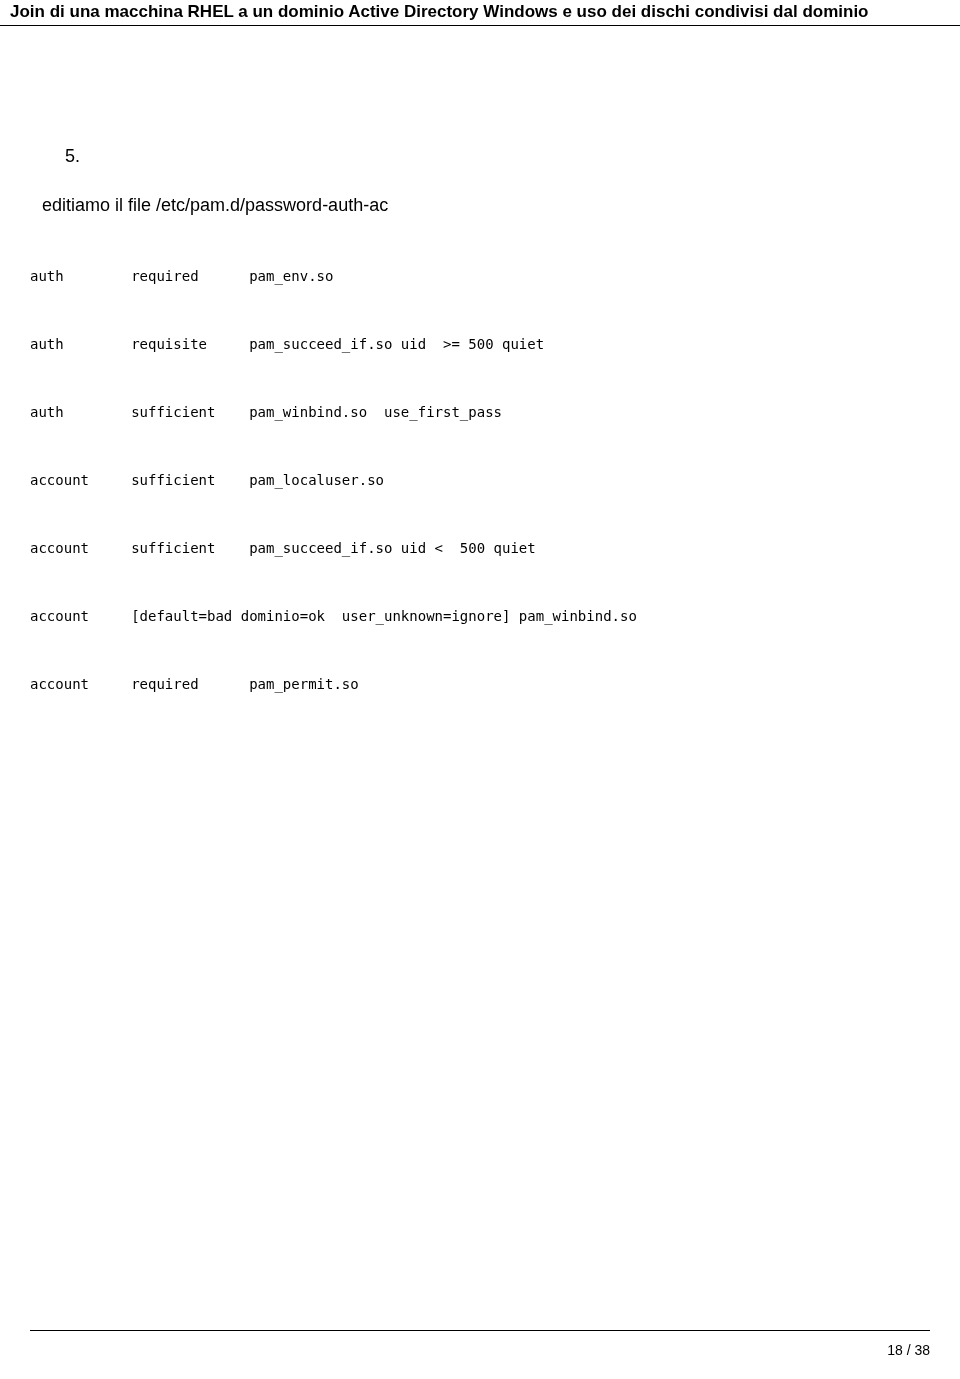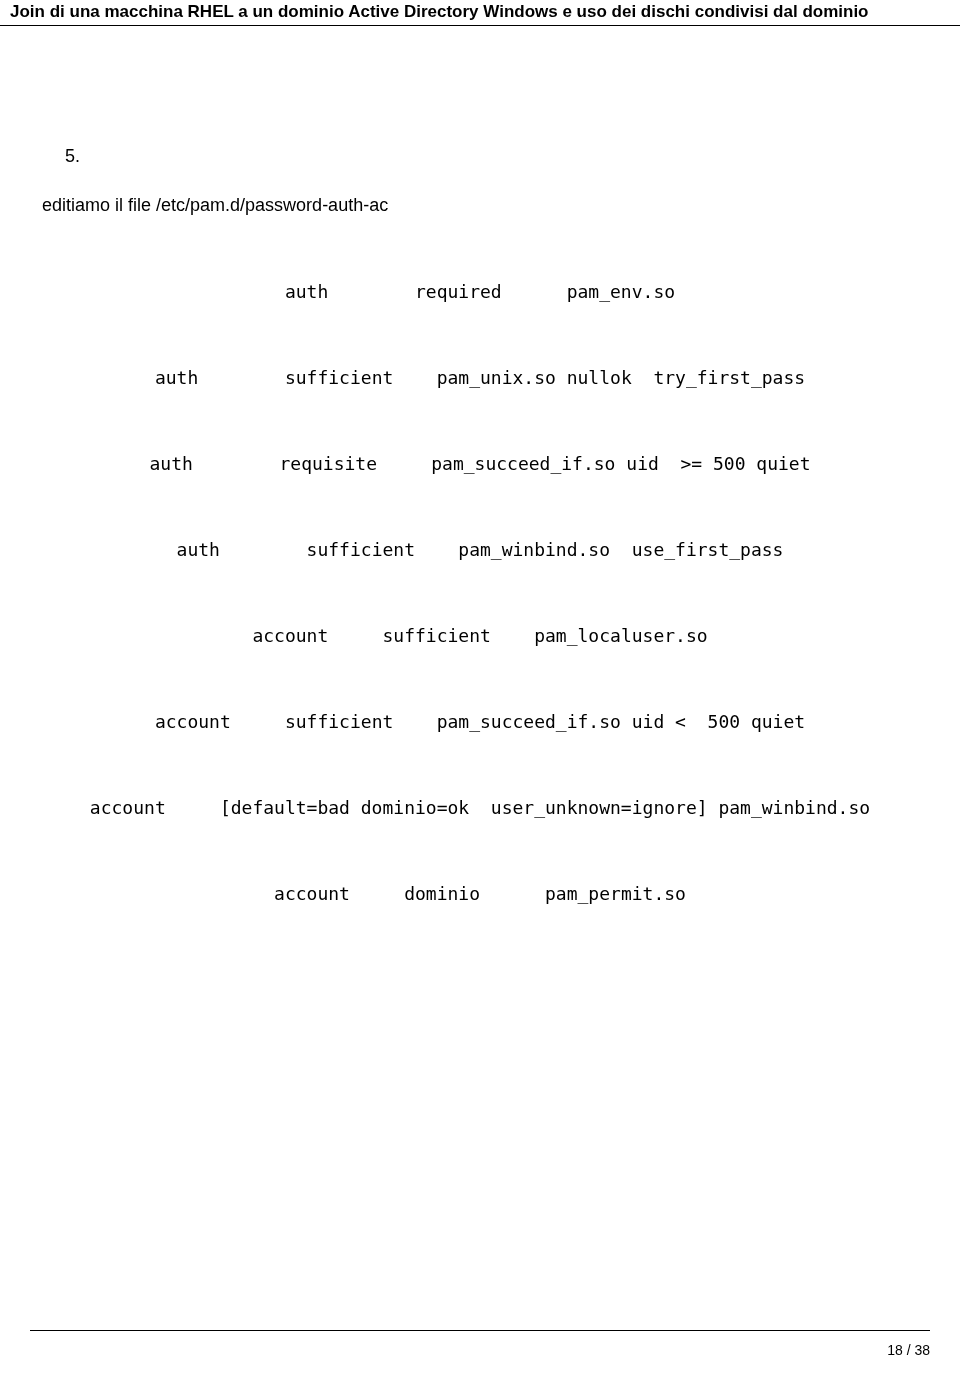--- a/index.html
+++ b/index.html
@@ -34,24 +34,23 @@
       font-size: 18px;
       color: #000;
     }
     .intro-line {
       margin-top: 28px;
       font-size: 18px;
       color: #000;
       margin-left: 12px;
     }
     .config-line {
-      margin-top: 65px;
-      font-size: 18px;
+      margin-top: 52px;
+      font-size: 14px;
       color: #000;
-      text-align: center;
     }
     .footer {
       position: absolute;
       bottom: 20px;
       right: 30px;
       width: 900px;
       border-top: 1px solid #000;
       text-align: right;
       padding-top: 10px;
     }
@@ -65,24 +64,23 @@
 
 <div class="header">
   <div class="header-title">Join di una macchina RHEL a un dominio Active Directory Windows e uso dei dischi condivisi dal dominio</div>
 </div>
 
 <div class="content">
   <div class="step-num">5.</div>
   <div class="intro-line">editiamo il file /etc/pam.d/password-auth-ac</div>
 
   <pre class="config-line">auth        required      pam_env.so</pre>
-  <pre class="config-line">auth        sufficient    pam_unix.so nullok  try_first_pass</pre>
   <pre class="config-line">auth        requisite     pam_succeed_if.so uid  &gt;= 500 quiet</pre>
   <pre class="config-line">auth        sufficient    pam_winbind.so  use_first_pass</pre>
   <pre class="config-line">account     sufficient    pam_localuser.so</pre>
   <pre class="config-line">account     sufficient    pam_succeed_if.so uid &lt;  500 quiet</pre>
   <pre class="config-line">account     [default=bad dominio=ok  user_unknown=ignore] pam_winbind.so</pre>
-  <pre class="config-line">account     dominio      pam_permit.so</pre>
+  <pre class="config-line">account     required      pam_permit.so</pre>
 </div>
 
 <div class="footer">
   <span class="page-num">18 / 38</span>
 </div>
 
 </body></html>

